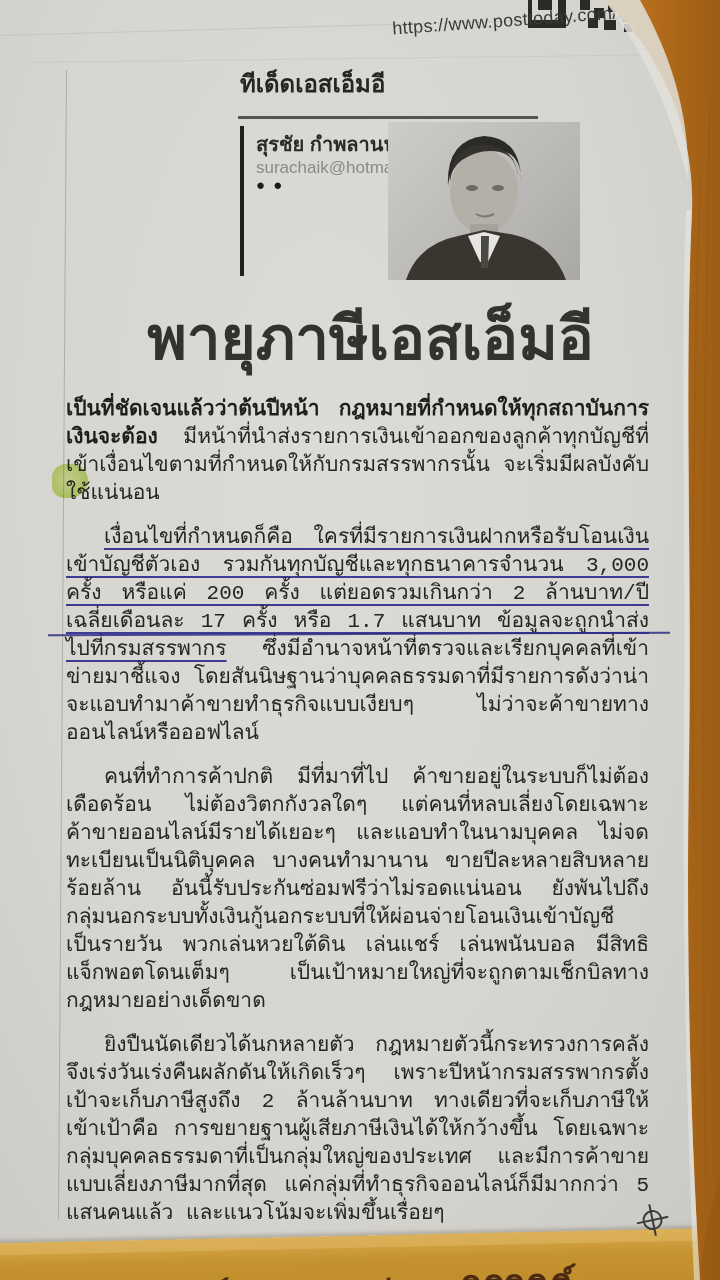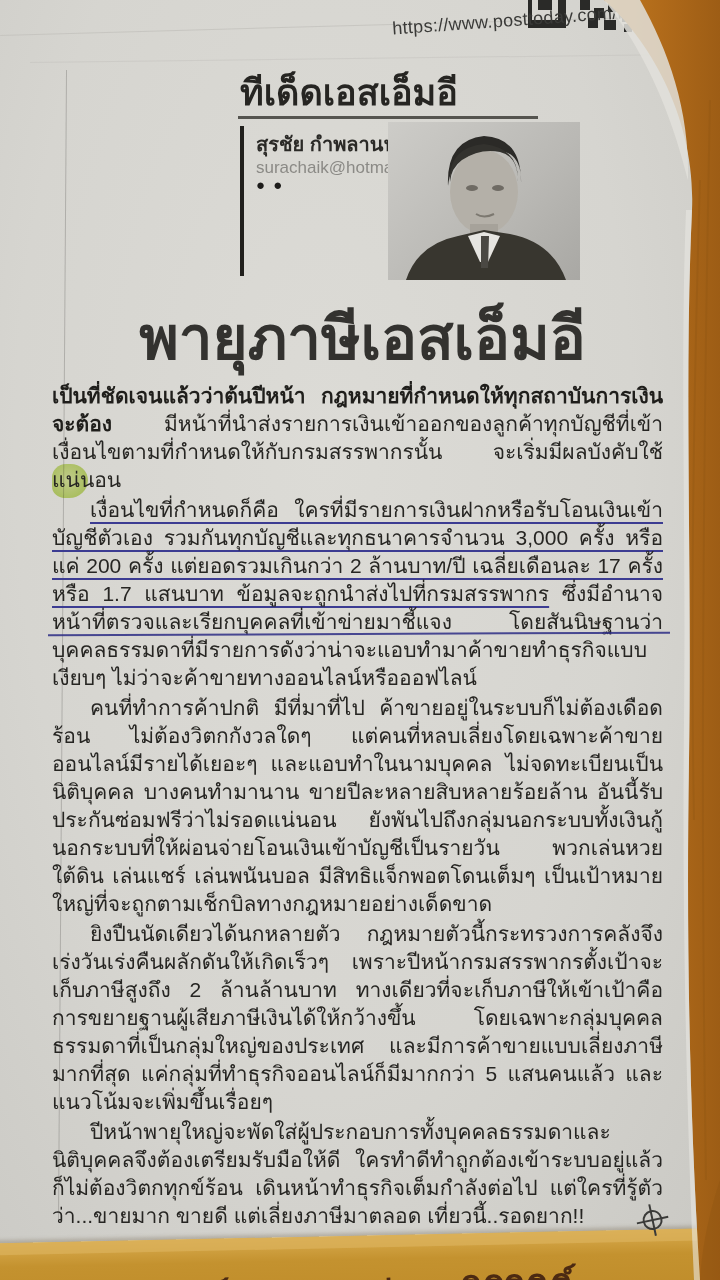--- a/index.html
+++ b/index.html
@@ -12,37 +12,37 @@
   .crease{position:absolute;height:1px;background:#c3c2bd;opacity:.8;}
   #crease-top{left:0;top:26px;width:640px;transform:rotate(-1.6deg);}
   #crease-top2{left:30px;top:58px;width:650px;transform:rotate(-0.7deg);opacity:.5;}
   #column-rule{position:absolute;left:62px;top:70px;width:1px;height:1150px;
        background:#8f8e8a;opacity:.55;transform:rotate(0.4deg);}
   
   #url{position:absolute;left:392px;top:8px;width:300px;color:#3a3a38;
        font-size:18px;transform:rotate(-4deg);letter-spacing:.3px;}
   #qr{position:absolute;left:528px;top:0;width:200px;height:33px;overflow:hidden;}
   
-  #col-header{position:absolute;left:240px;top:64px;font-size:36px;font-weight:bold;
+  #col-header{position:absolute;left:240px;top:64px;font-size:24px;font-weight:bold;
        color:#262522;letter-spacing:0px;}
   #col-header-rule{position:absolute;left:238px;top:116px;width:300px;height:3px;background:#55544f;}
   
   #byline-bar{position:absolute;left:240px;top:126px;width:4px;height:150px;background:#21201d;}
   #byline-name{position:absolute;left:256px;top:128px;font-size:20px;font-weight:bold;color:#2b2a27;}
   #byline-email{position:absolute;left:256px;top:158px;font-size:17px;color:#8b8a86;}
   #byline-dots{position:absolute;left:256px;top:176px;font-size:15px;color:#1d1c1a;letter-spacing:2px;}
   #portrait{position:absolute;left:388px;top:122px;width:192px;height:158px;
        background:linear-gradient(135deg,#cdccc8 0%,#b9b8b4 60%,#a9a8a4 100%);overflow:hidden;}
   
-  #headline{position:absolute;left:55px;top:290px;width:615px;text-align:center;
+  #headline{position:absolute;left:63px;top:290px;width:615px;text-align:center;
        font-size:60px;font-weight:bold;color:#33322f;}
   
   #article{position:absolute;left:50px;top:380px;width:615px;color:#262522;
        font-size:21px;line-height:28px;text-align:justify;}
-  #article p{margin:2px;}
+  #article p{margin:16px;font-family:Liberation Mono, monospace;}
   #article p.indent{text-indent:38px;}
   .lead-bold{font-weight:bold;color:#1f1e1b;}
   .pen-underline{text-decoration:underline;text-decoration-color:#3c3c92;
        text-decoration-thickness:1.5px;text-underline-offset:5px;}
   #pen-rule{position:absolute;left:48px;top:633px;width:622px;height:2px;
        background:#2d2d85;transform:rotate(-0.25deg);opacity:.85;}
   #highlight-blob{position:absolute;left:52px;top:464px;width:36px;height:34px;
        background:radial-gradient(circle at 45% 45%, #dff095 0%, #bcdc52 70%, rgba(188,220,82,0) 100%);
        border-radius:45% 55% 60% 40%;opacity:.8;mix-blend-mode:multiply;}
   

